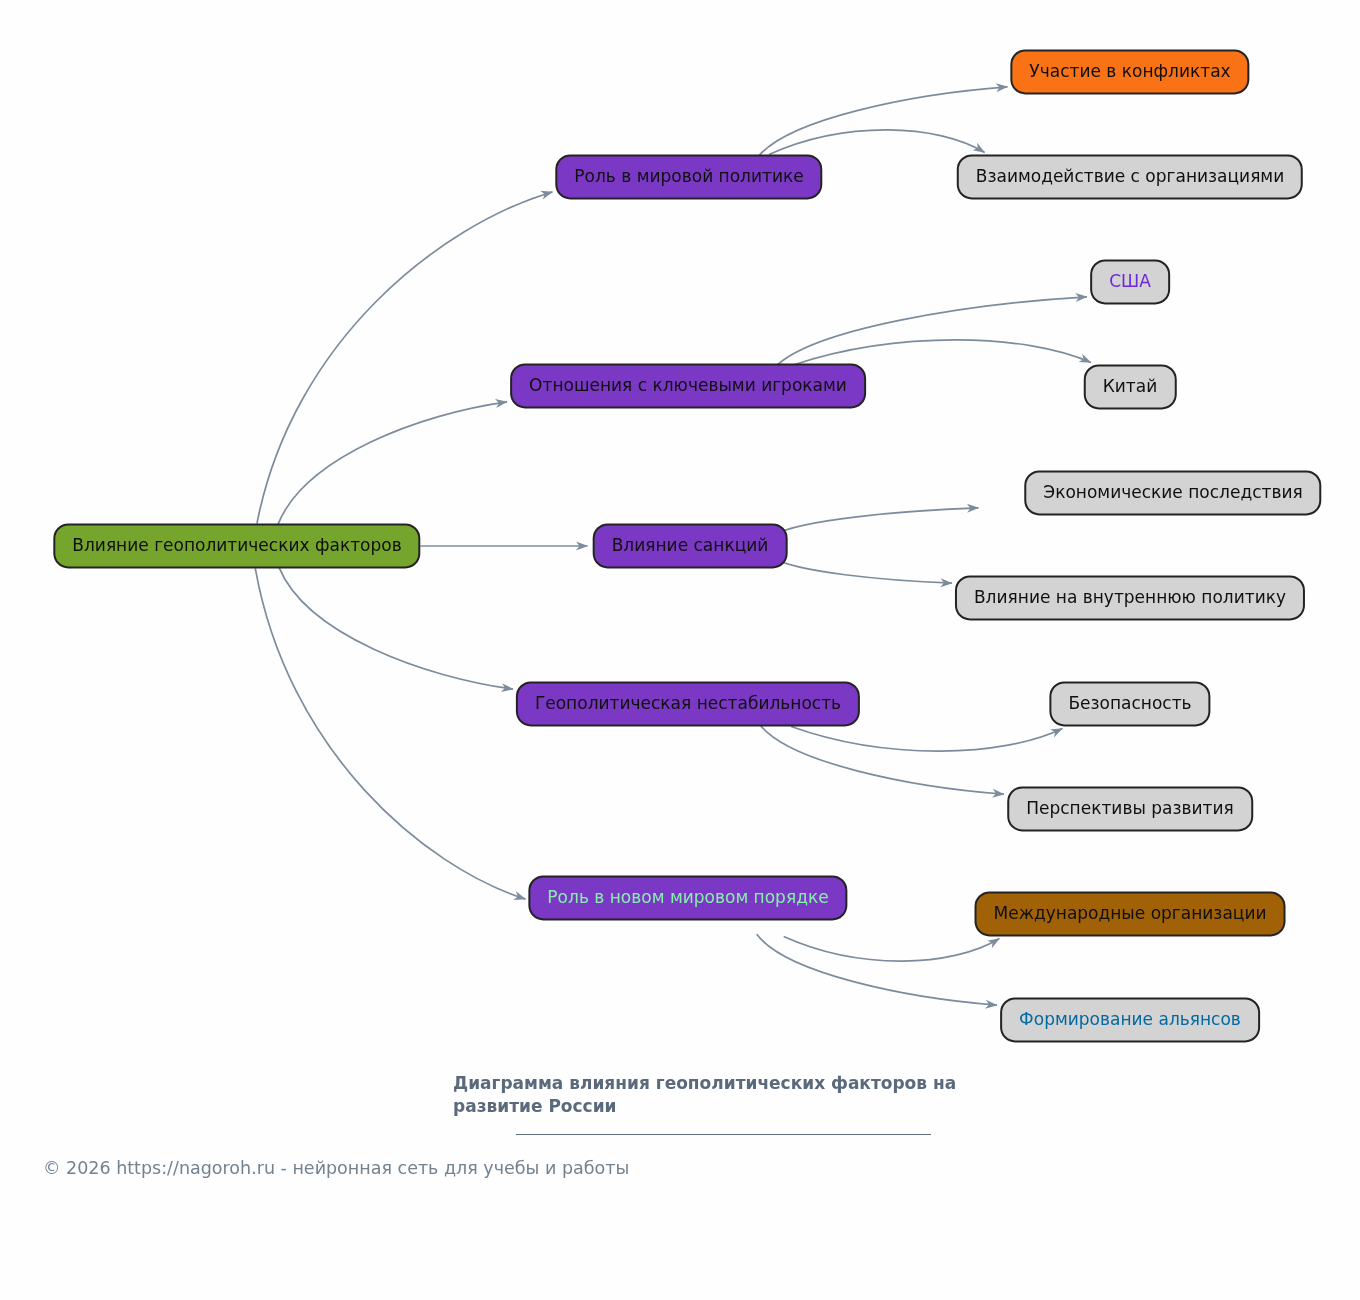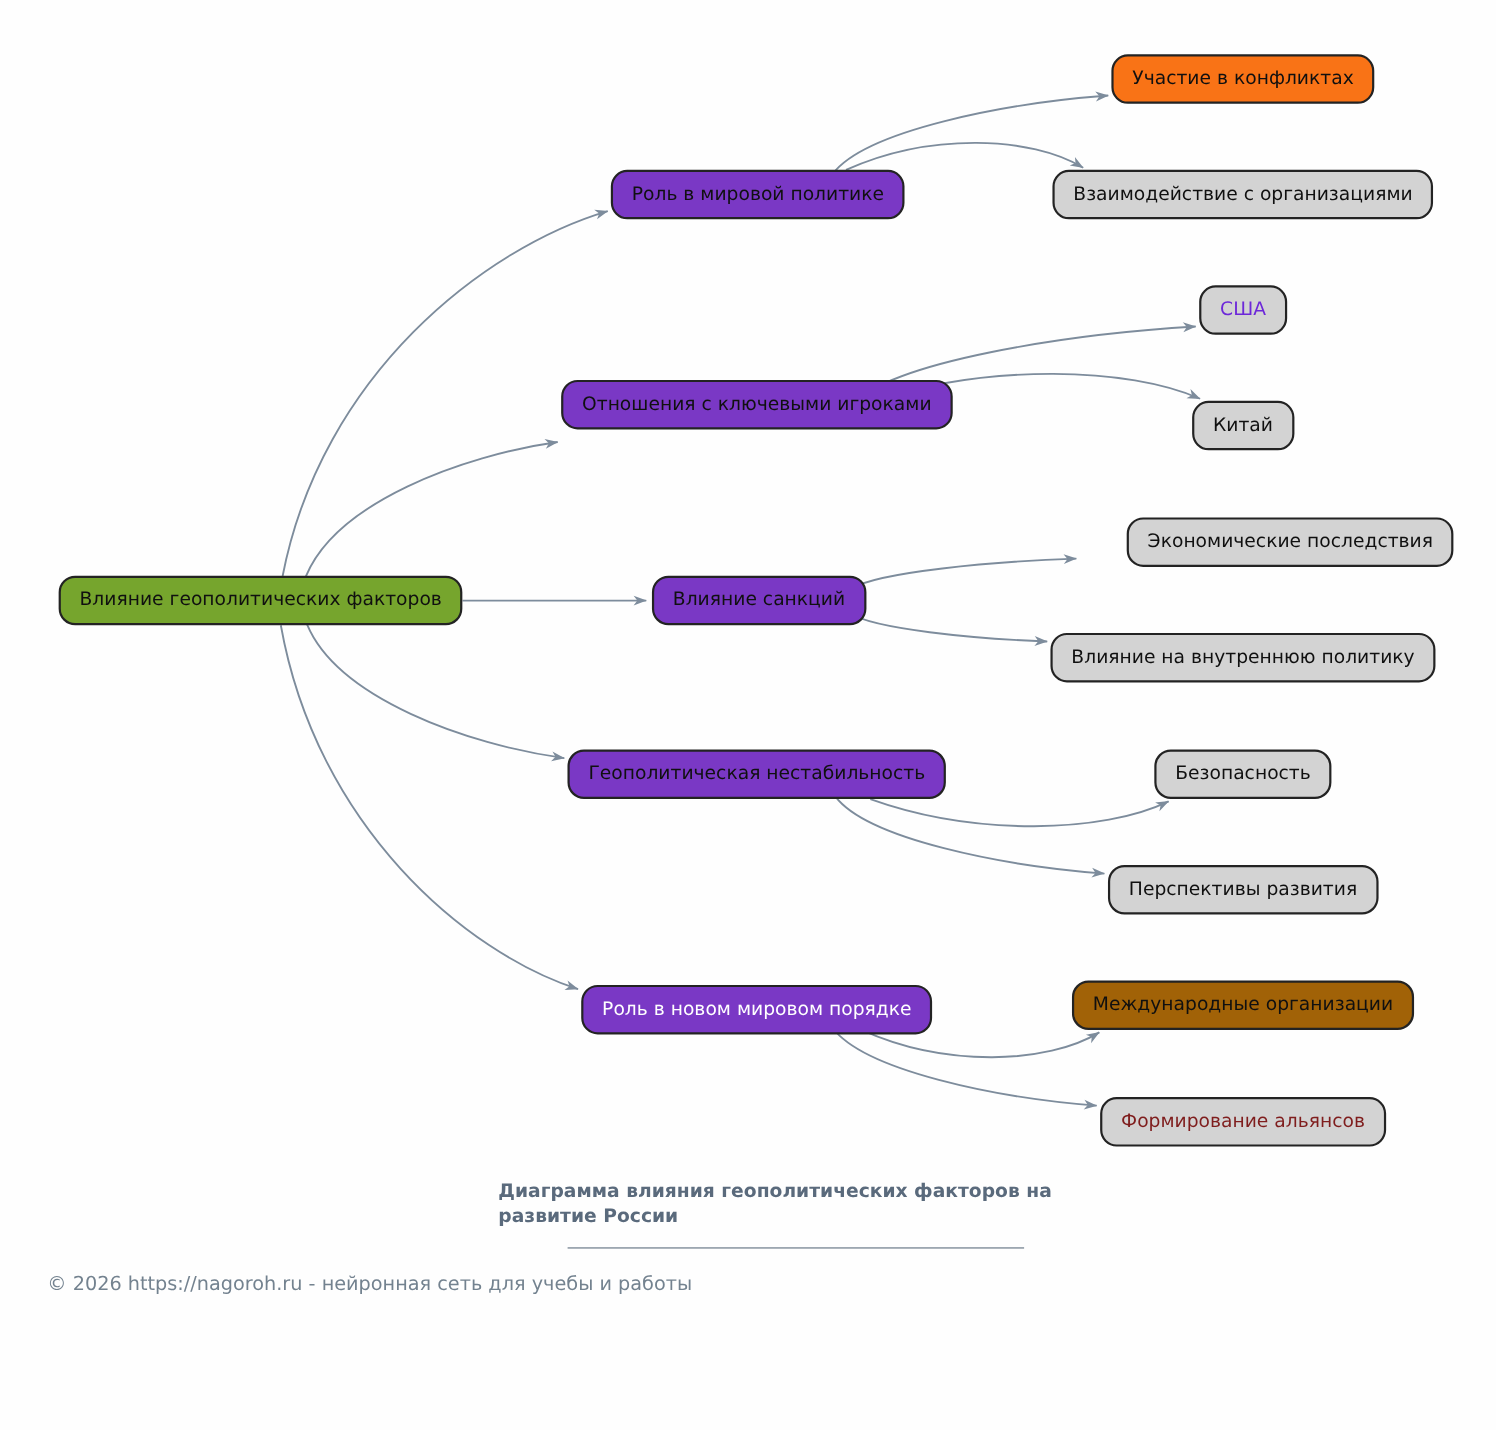--- a/index.html
+++ b/index.html
@@ -96,32 +96,32 @@
       <path d="M 791.2 726.5 C 886.113 760.5, 1002.7204000000002 757.4, 1062.38 728.5" class="edge" marker-end="url(#arrow)"></path>
       <path d="M 759.6910654645098 724.452371998815 C 789.0081376087687 762.7860673994668, 911.1626048765138 787.1802371998815, 1004 794.15" class="edge" marker-end="url(#arrow)"></path>
       <path d="M 783.7 936.5 C 859.188 970.5, 951.9304 967.4, 999.38 938.5" class="edge" marker-end="url(#arrow)"></path>
       <path d="M 756.8118372372732 934.2983785248462 C 785.6344167688004 973.2667703361808, 905.7284981501638 998.0648378524846, 997 1005.15" class="edge" marker-end="url(#arrow)"></path>
     </svg>
   <div id="nodes-layer">
       <div class="node" style="background: rgb(118, 165, 45); border-color: rgb(35, 35, 35); color: rgb(16, 16, 16); left: 237px; top: 546px;">Влияние геополитических факторов</div>
       <div class="node" style="background: rgb(122, 56, 197); border-color: rgb(35, 35, 35); color: rgb(16, 16, 16); left: 689px; top: 177px;">Роль в мировой политике</div>
       <div class="node" style="background: #f97316; border-color: rgb(35, 35, 35); color: rgb(16, 16, 16); left: 1130px; top: 72px;">Участие в конфликтах</div>
       <div class="node" style="background: rgb(211, 211, 211); border-color: rgb(35, 35, 35); color: rgb(16, 16, 16); left: 1130px; top: 177px;">Взаимодействие с организациями</div>
-      <div class="node" style="background: rgb(122, 56, 197); border-color: rgb(35, 35, 35); color: rgb(16, 16, 16); left: 688px; top: 368px;">Отношения с ключевыми игроками</div>
+      <div class="node" style="background: rgb(122, 56, 197); border-color: rgb(35, 35, 35); color: rgb(16, 16, 16); left: 688px; top: 386px;">Отношения с ключевыми игроками</div>
       <div class="node" style="background: rgb(211, 211, 211); border-color: rgb(35, 35, 35); color: #6d28d9; left: 1130px; top: 282px;">США</div>
       <div class="node" style="background: rgb(211, 211, 211); border-color: rgb(35, 35, 35); color: rgb(16, 16, 16); left: 1130px; top: 387px;">Китай</div>
       <div class="node" style="background: rgb(122, 56, 197); border-color: rgb(35, 35, 35); color: rgb(16, 16, 16); left: 690px; top: 546px;">Влияние санкций</div>
       <div class="node" style="background: rgb(211, 211, 211); border-color: rgb(35, 35, 35); color: rgb(16, 16, 16); left: 1130px; top: 493px; margin-left: 43px;">Экономические последствия</div>
       <div class="node" style="background: rgb(211, 211, 211); border-color: rgb(35, 35, 35); color: rgb(16, 16, 16); left: 1130px; top: 598px;">Влияние на внутреннюю политику</div>
       <div class="node" style="background: rgb(122, 56, 197); border-color: rgb(35, 35, 35); color: rgb(16, 16, 16); left: 688px; top: 704px;">Геополитическая нестабильность</div>
       <div class="node" style="background: rgb(211, 211, 211); border-color: rgb(35, 35, 35); color: rgb(16, 16, 16); left: 1130px; top: 704px;">Безопасность</div>
       <div class="node" style="background: rgb(211, 211, 211); border-color: rgb(35, 35, 35); color: rgb(16, 16, 16); left: 1130px; top: 809px;">Перспективы развития</div>
-      <div class="node" style="background: rgb(122, 56, 197); border-color: rgb(35, 35, 35); color: #ffffff; left: 688px; top: 918px; text-align: right;">Роль в новом мировом порядке</div>
+      <div class="node" style="background: rgb(122, 56, 197); border-color: rgb(35, 35, 35); color: #86efac; left: 688px; top: 898px; text-align: right;">Роль в новом мировом порядке</div>
       <div class="node" style="background: #a16207; border-color: rgb(35, 35, 35); color: rgb(16, 16, 16); left: 1130px; top: 914px;">Международные организации</div>
-      <div class="node" style="background: rgb(211, 211, 211); border-color: rgb(35, 35, 35); color: #7f1d1d; left: 1130px; top: 1020px;">Формирование альянсов</div>
+      <div class="node" style="background: rgb(211, 211, 211); border-color: rgb(35, 35, 35); color: #0369a1; left: 1130px; top: 1020px;">Формирование альянсов</div>
     </div>
 
   <div id="footer">
     <div id="footer-title">Диаграмма влияния геополитических факторов на развитие России</div>
     <div id="footer-divider"></div>
     <div id="footer-copyright">© 2026 https://nagoroh.ru - нейронная сеть для учебы и работы</div>
   </div>
 </div>
 
 </body></html>

